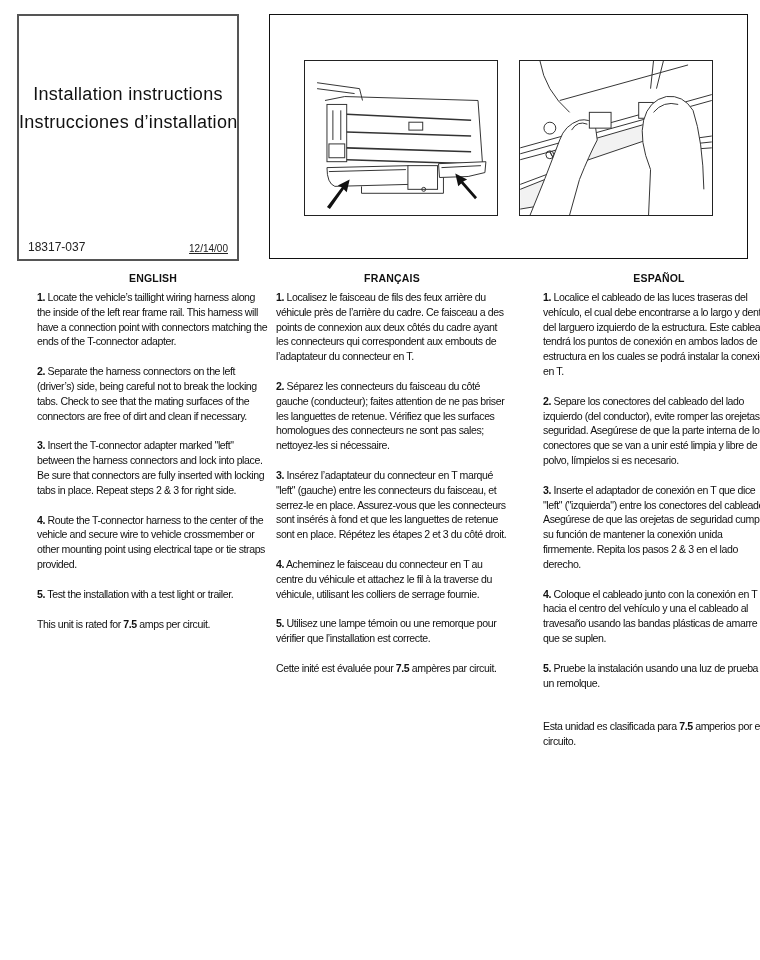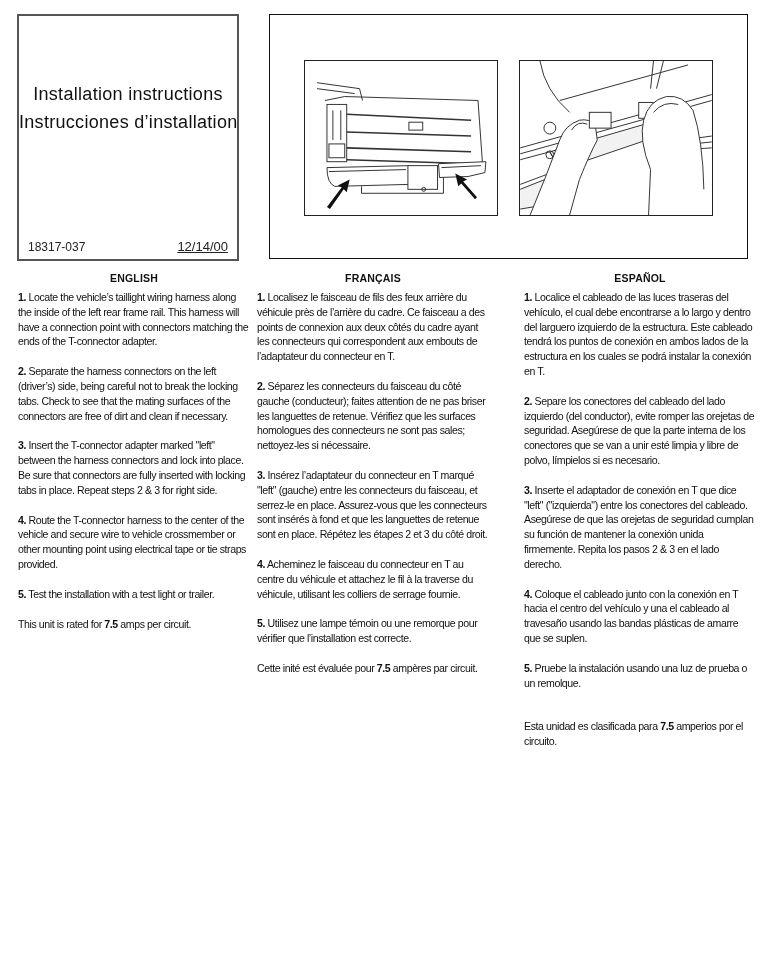--- a/index.html
+++ b/index.html
@@ -2,29 +2,29 @@
 <html><head>
 <meta charset="utf-8">
 <style>
   html, body { margin: 0; padding: 0; background: #ffffff; }
   body { width: 760px; height: 960px; position: relative; overflow: hidden; font-family: "Liberation Sans", sans-serif; color: #111; }
 
   .title-box { position: absolute; left: 17px; top: 14px; width: 222px; height: 247px; border: 2px solid #555; box-sizing: border-box; background: #fff; }
   .title-lines { position: absolute; left: 0; right: 0; top: 64px; text-align: center; }
   .title-line { font-family: "Liberation Sans", sans-serif; font-size: 18px; letter-spacing: 0.3px; line-height: 28px; color: #111; white-space: nowrap; }
   .doc-code { position: absolute; left: 9px; bottom: 5px; font-size: 12px; color: #222; }
-  .doc-date { position: absolute; right: 9px; bottom: 5px; font-size: 13px; color: #222; text-decoration: underline; }
+  .doc-date { position: absolute; right: 9px; bottom: 5px; font-size: 10px; color: #222; text-decoration: underline; }
 
   .figure-box { position: absolute; left: 269px; top: 14px; width: 479px; height: 245px; border: 1.5px solid #111; box-sizing: border-box; background: #fff; }
   .figure { position: absolute; border: 1.5px solid #222; background: #fff; overflow: hidden; box-sizing: border-box; }
   .fig1 { left: 34px; top: 45px; width: 194px; height: 156px; }
   .fig2 { left: 249px; top: 45px; width: 194px; height: 156px; }
   .figure svg { display: block; width: 100%; height: 100%; }
 
-  .column { position: absolute; top: 272px; width: 232px; }
+  .column { position: absolute; top: 272px; width: 232px; margin-left: 19px; }
   .col-en { left: 18px; }
   .col-fr { left: 257px; }
   .col-es { left: 524px; }
   .col-heading { text-align: center; font-family: "Liberation Sans", sans-serif; font-weight: bold; font-size: 10.5px; margin-bottom: 6px; letter-spacing: 0.2px; }
   .step { font-family: "Liberation Sans", sans-serif; font-size: 11.4px; line-height: 14.8px; margin: 0 0 15px 0; letter-spacing: -0.45px; transform: scaleX(0.93); transform-origin: left top; width: 250px; color: #111; }
   .step-num { font-weight: bold; }
   .rating { font-family: "Liberation Sans", sans-serif; font-size: 11.4px; line-height: 14.8px; letter-spacing: -0.45px; transform: scaleX(0.93); transform-origin: left top; width: 250px; color: #111; }
   .rating b { font-weight: bold; }
   .col-es .rating { margin-top: 29px; }
 </style>

